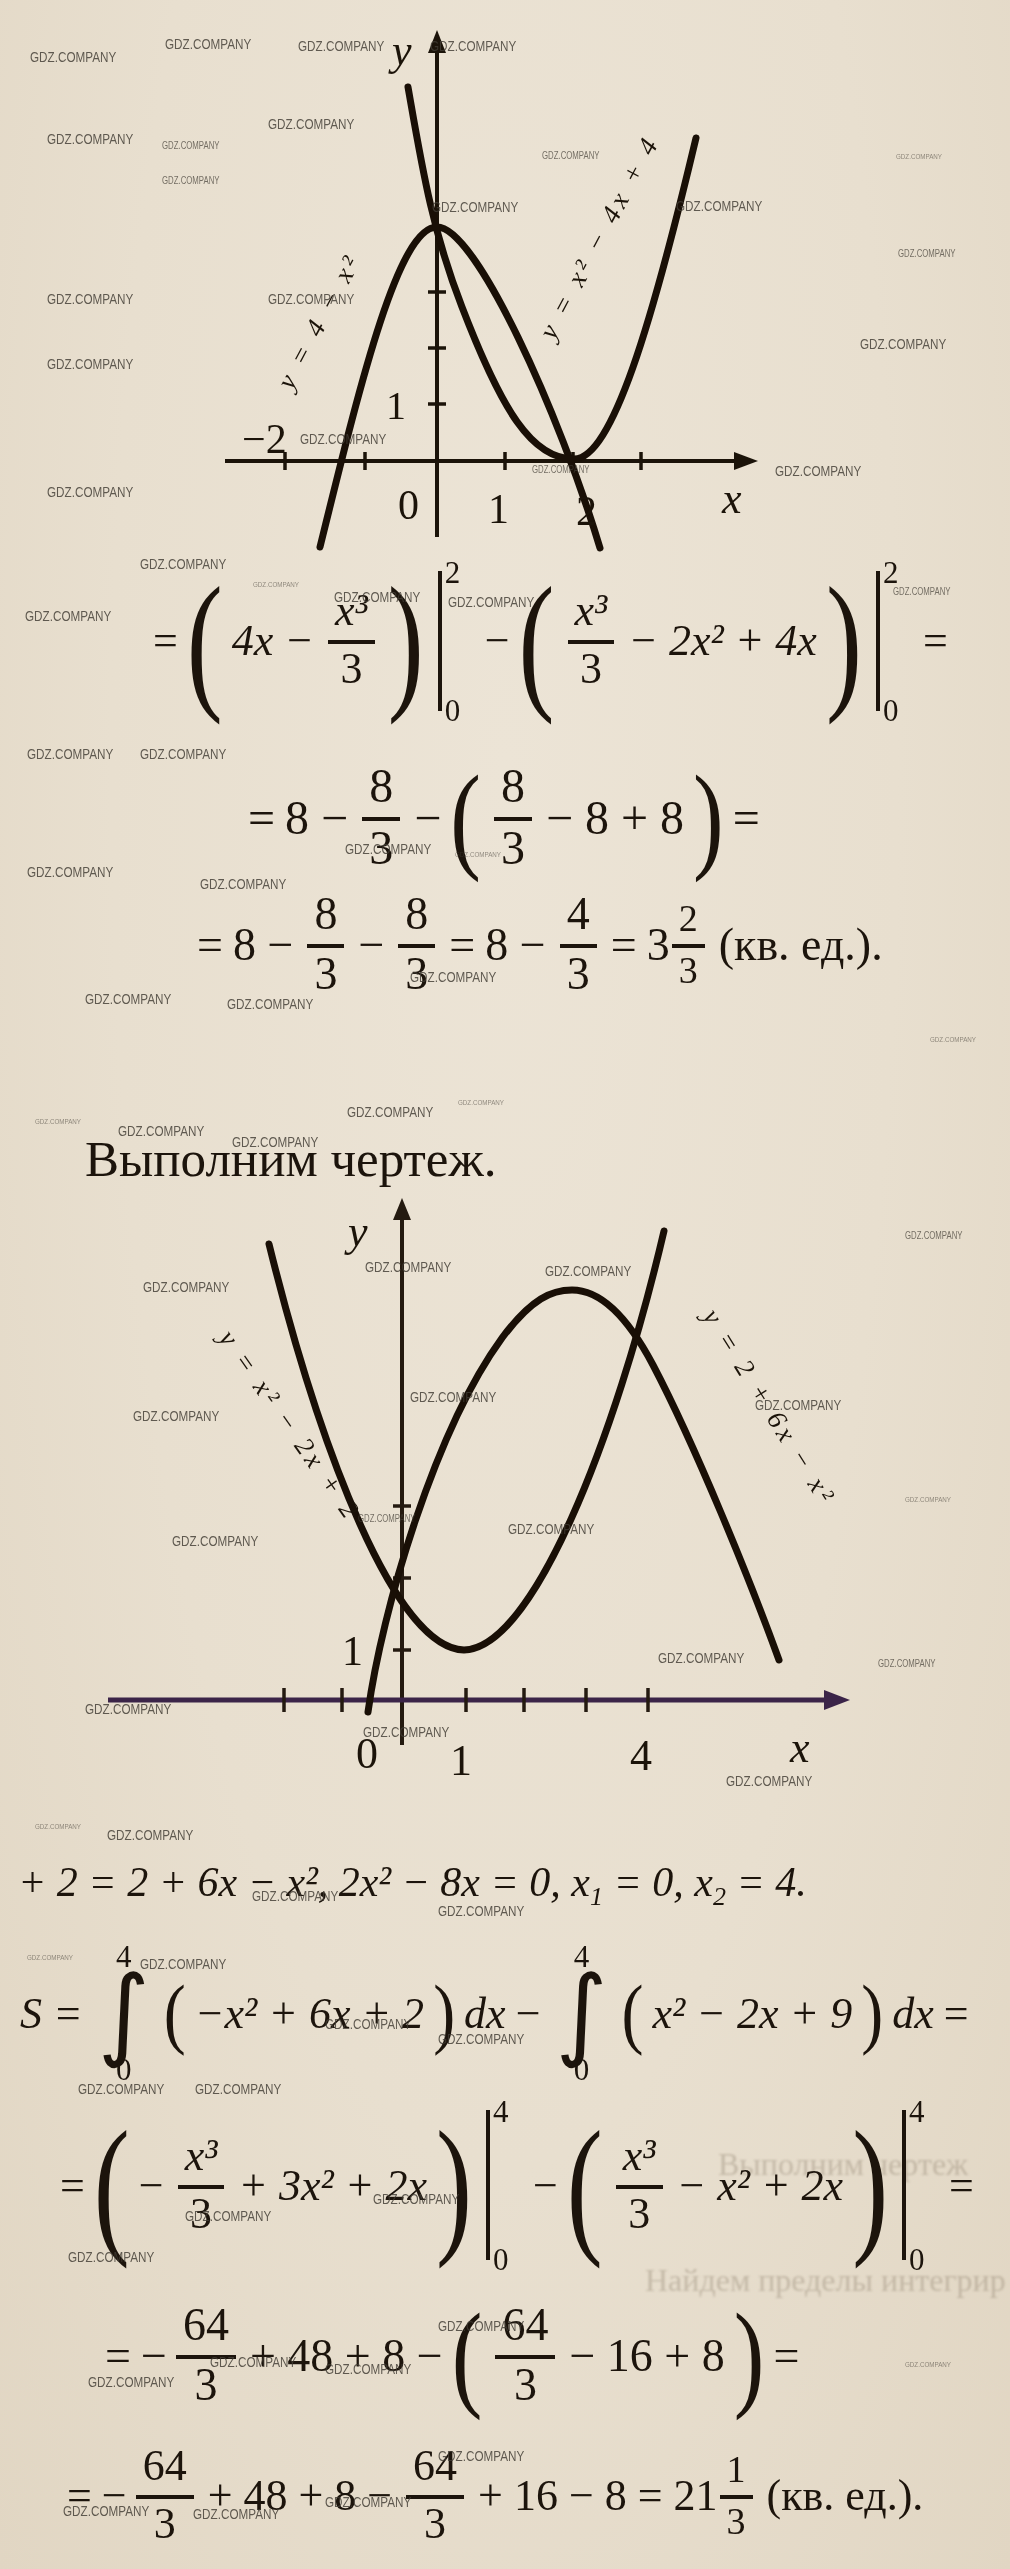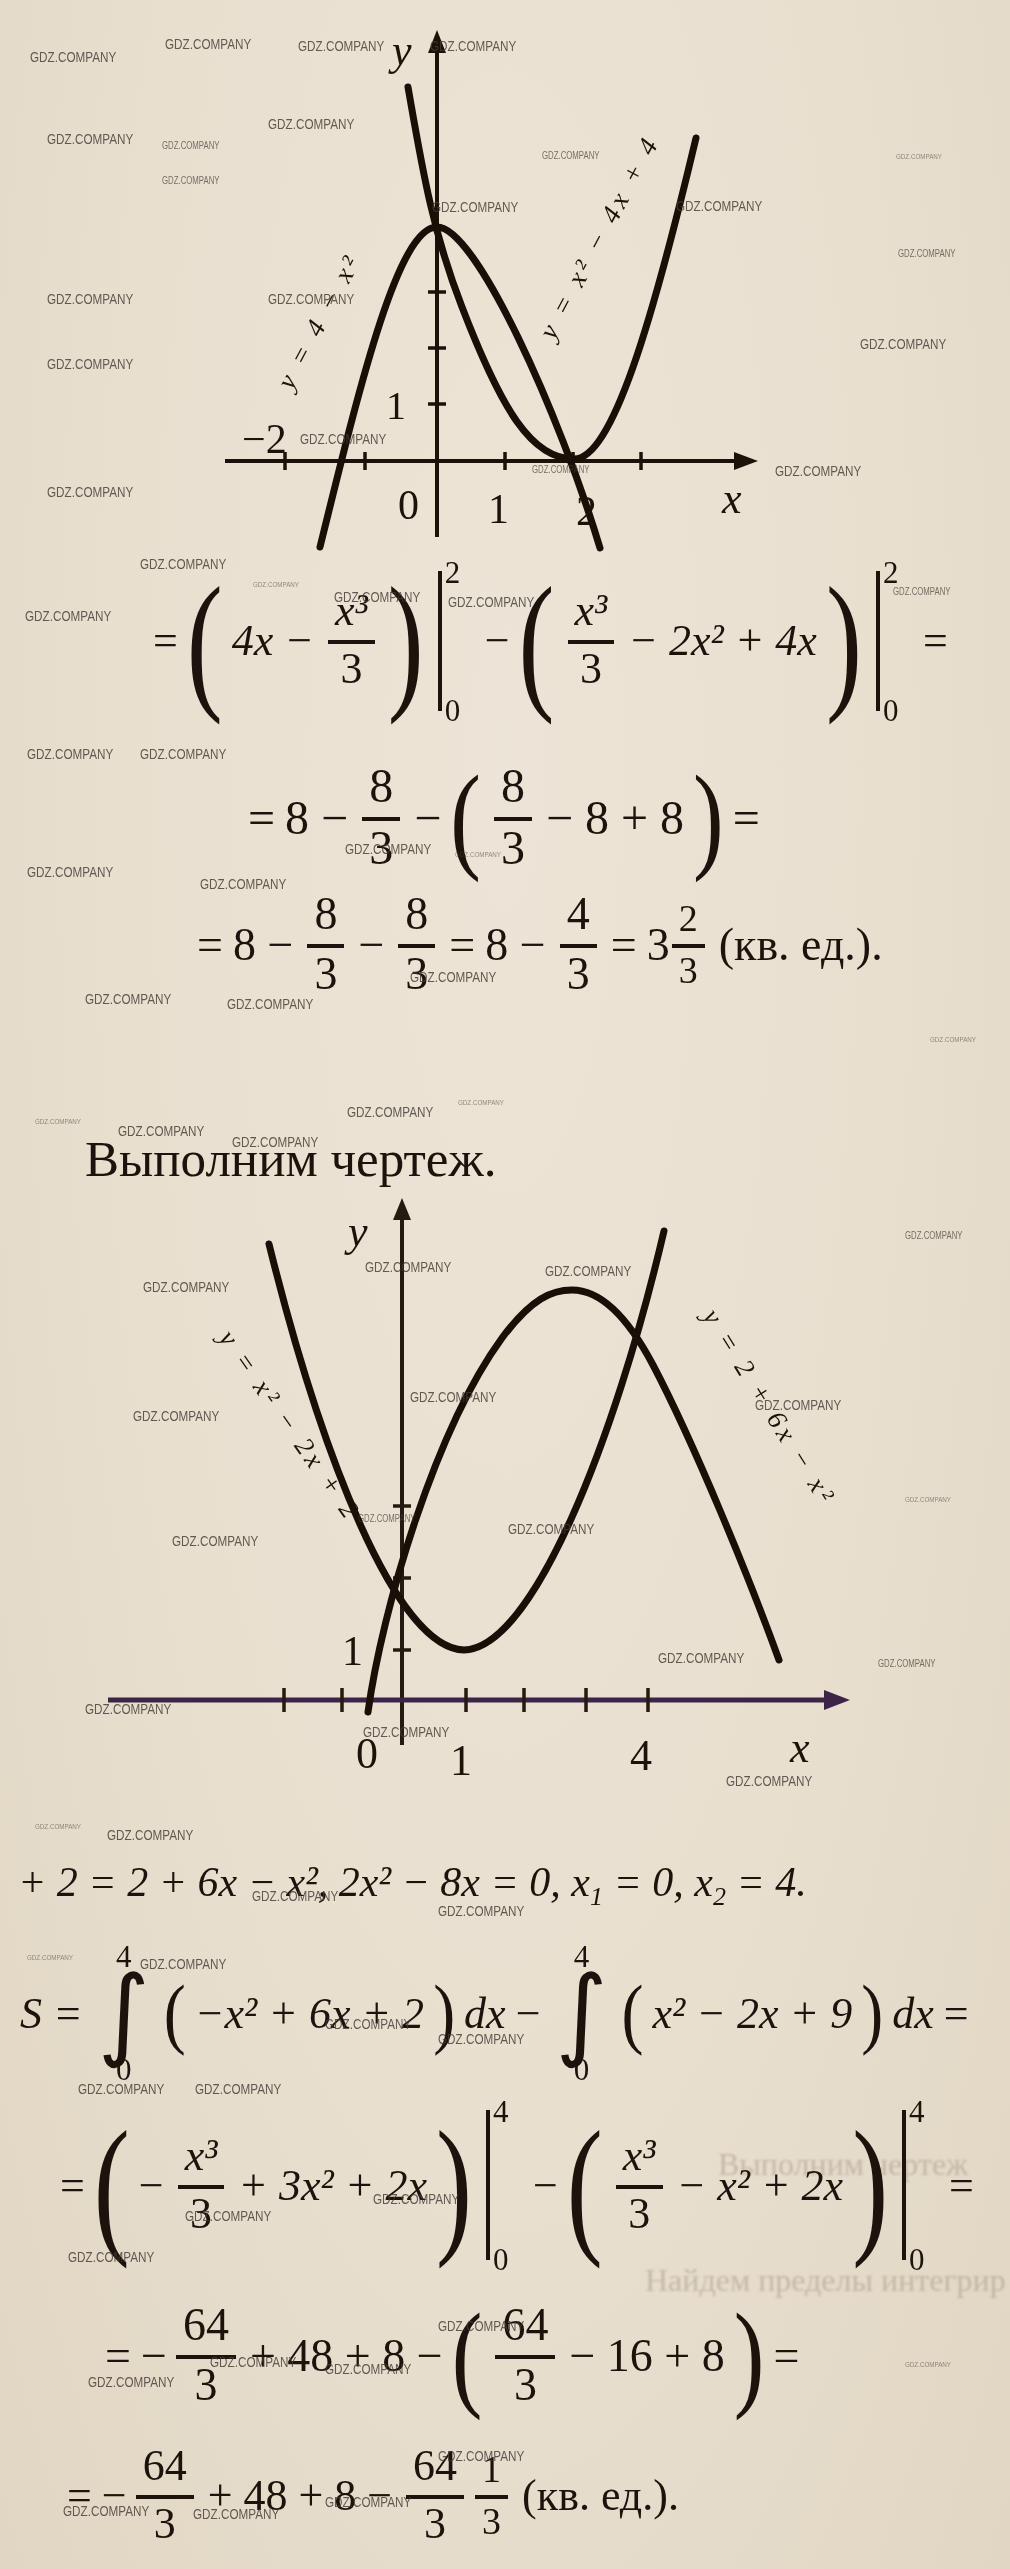--- a/index.html
+++ b/index.html
@@ -278,20 +278,21 @@
       <span class="num">64</span>
       <span class="bar"></span>
       <span class="den">3</span>
     </span>
     <span class="tk">+ 48 + 8 −</span>
     <span class="frac">
       <span class="num">64</span>
       <span class="bar"></span>
       <span class="den">3</span>
     </span>
+    <span class="tk" style="margin-right:0">+ 16 − 8 = 21</span>
     <span class="frac small" style="margin-left:2px">
       <span class="num">1</span>
       <span class="bar"></span>
       <span class="den">3</span>
     </span>
     <span class="tk">(кв. ед.).</span>
   </div>
 
   <div>
       <span class="wm reg" style="left: 30px; top: 48px;">GDZ.COMPANY</span>

